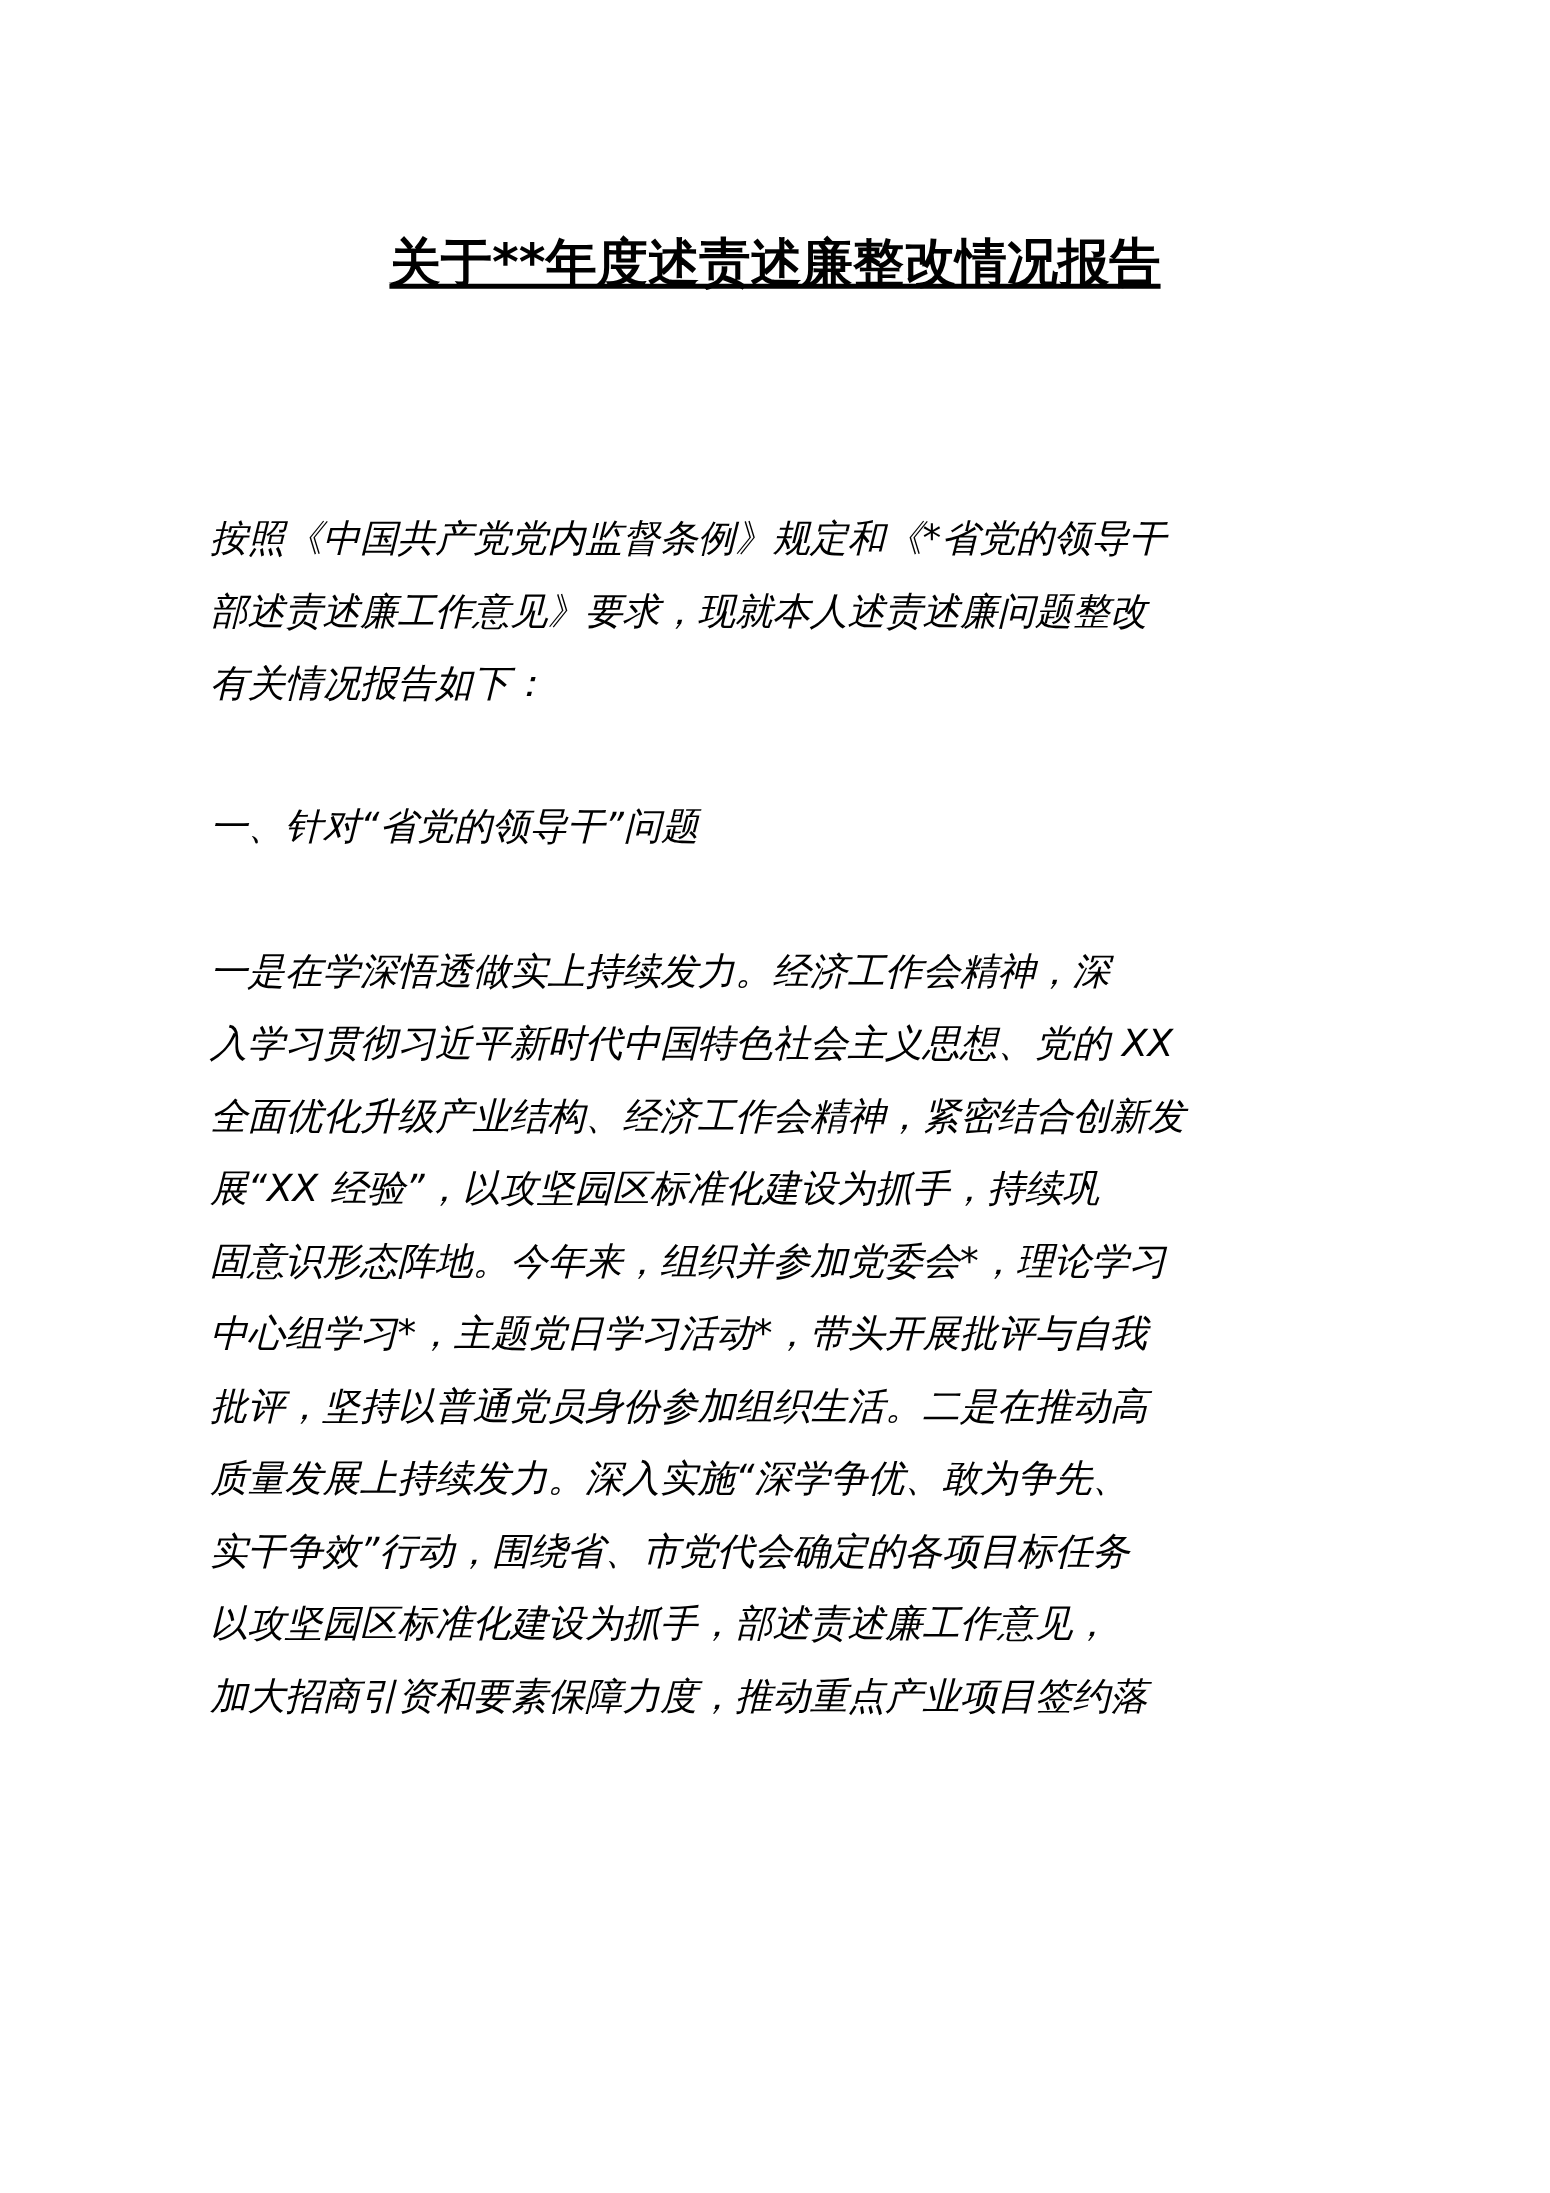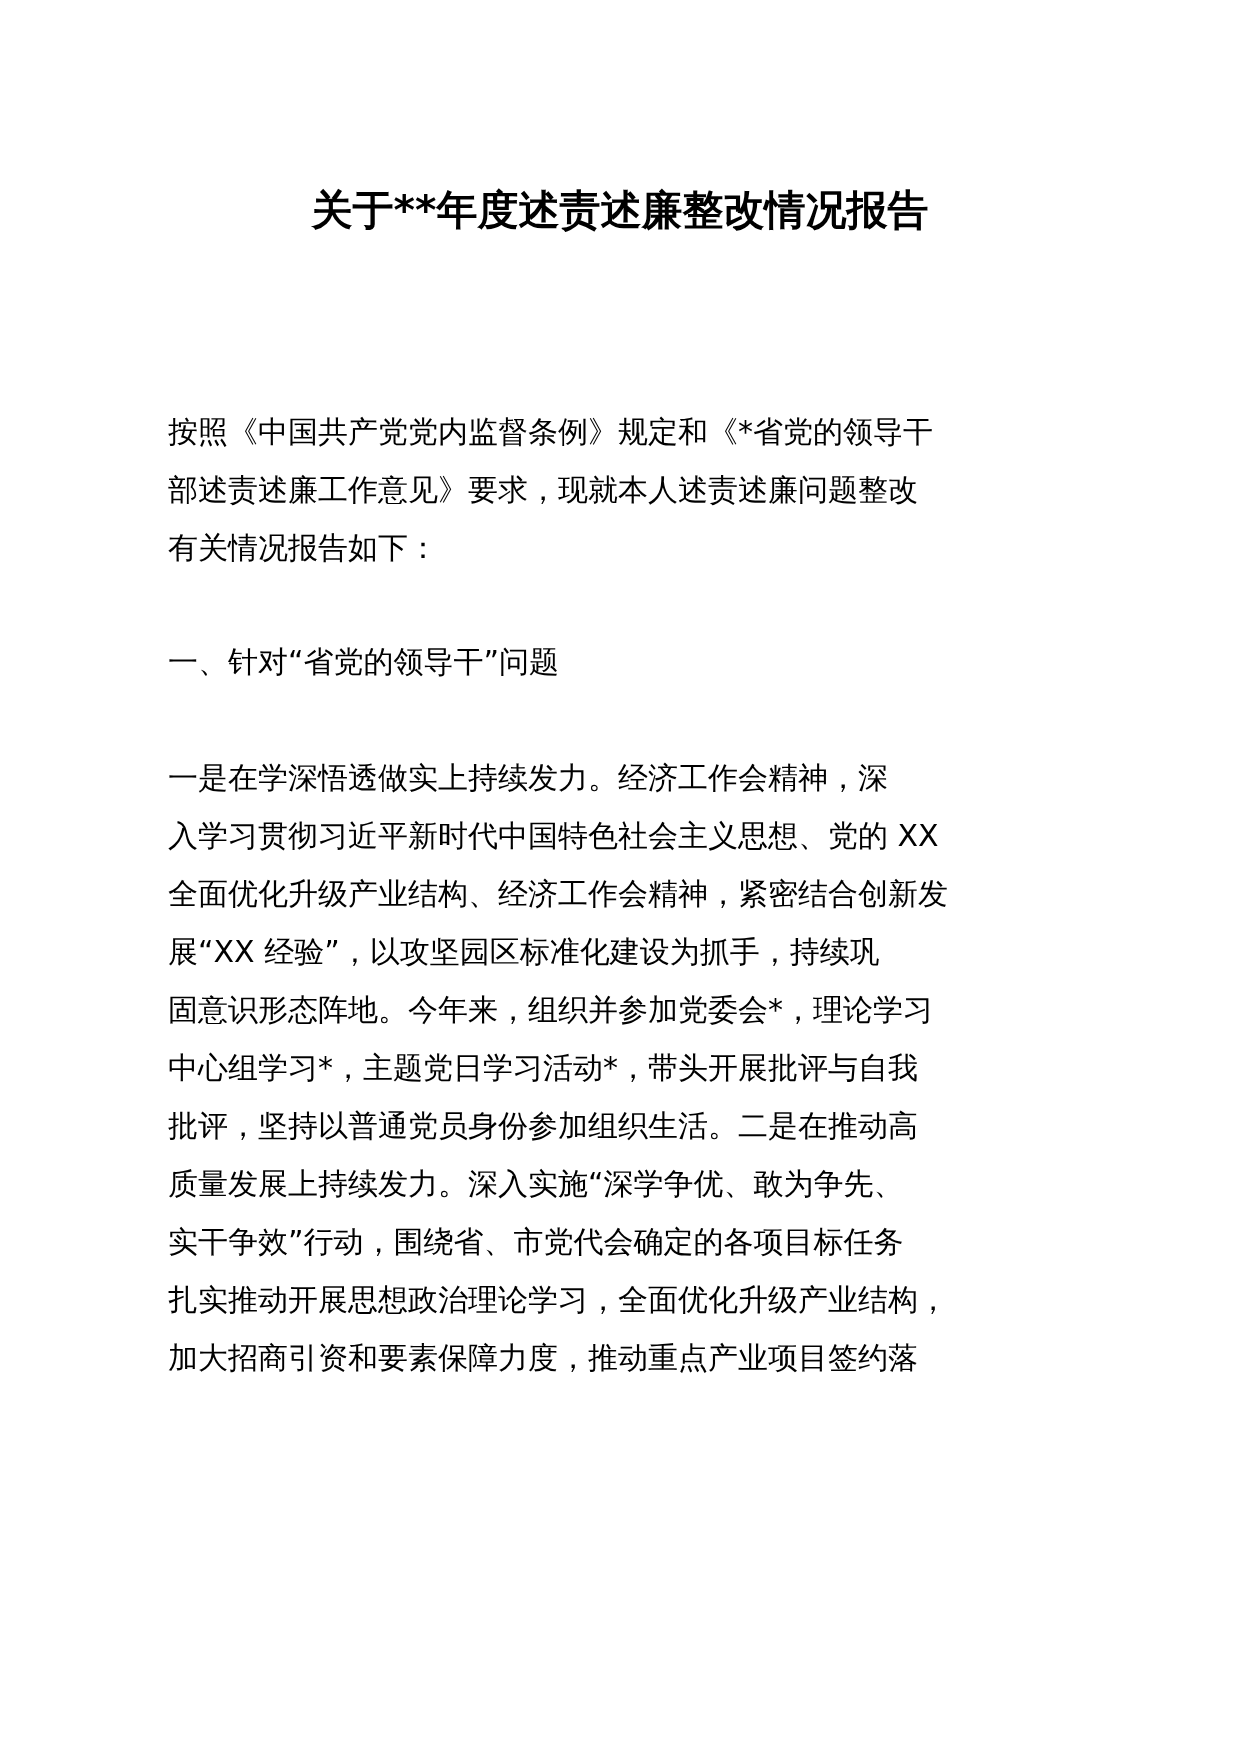--- a/index.html
+++ b/index.html
@@ -1,21 +1,21 @@
 <!DOCTYPE html>
 <html><head>
 <meta charset="utf-8">
 <style>
   html, body { margin: 0; padding: 0; background: #ffffff; }
   body { width: 1240px; height: 1754px; position: relative; overflow: hidden;
          font-family: "DejaVu Sans", "Liberation Sans", sans-serif; color: #000; }
   .title { position: absolute; top: 180px; left: 0; width: 1240px; text-align: center;
-           font-size: 41px; font-weight: bold; line-height: 60px; letter-spacing: 0px; }
+           font-size: 41px; font-weight: bold; line-height: 60px; letter-spacing: 0px; text-decoration: underline; }
   .line { position: absolute; left: 168px; width: 900px; font-size: 30px; line-height: 40px;
-          white-space: nowrap; }
+          white-space: nowrap; font-style: italic; }
 </style>
 </head>
 <body>
 
 <div>
   <div class="title">关于**年度述责述廉整改情况报告</div>
 
   <div class="line" style="top:412px">按照《中国共产党党内监督条例》规定和《*省党的领导干</div>
   <div class="line" style="top:470px">部述责述廉工作意见》要求，现就本人述责述廉问题整改</div>
   <div class="line" style="top:528px">有关情况报告如下：</div>
@@ -24,15 +24,15 @@
 
   <div class="line" style="top:758px">一是在学深悟透做实上持续发力。经济工作会精神，深</div>
   <div class="line" style="top:816px">入学习贯彻习近平新时代中国特色社会主义思想、党的 XX</div>
   <div class="line" style="top:874px">全面优化升级产业结构、经济工作会精神，紧密结合创新发</div>
   <div class="line" style="top:932px">展“XX 经验”，以攻坚园区标准化建设为抓手，持续巩</div>
   <div class="line" style="top:990px">固意识形态阵地。今年来，组织并参加党委会*，理论学习</div>
   <div class="line" style="top:1048px">中心组学习*，主题党日学习活动*，带头开展批评与自我</div>
   <div class="line" style="top:1106px">批评，坚持以普通党员身份参加组织生活。二是在推动高</div>
   <div class="line" style="top:1164px">质量发展上持续发力。深入实施“深学争优、敢为争先、</div>
   <div class="line" style="top:1222px">实干争效”行动，围绕省、市党代会确定的各项目标任务</div>
-  <div class="line" style="top:1280px">扎实推动开展思想政治理论学习，全面优化升级产业结构，</div>
+  <div class="line" style="top:1280px">以攻坚园区标准化建设为抓手，部述责述廉工作意见，</div>
   <div class="line" style="top:1338px">加大招商引资和要素保障力度，推动重点产业项目签约落</div>
 </div>
 
 </body></html>

